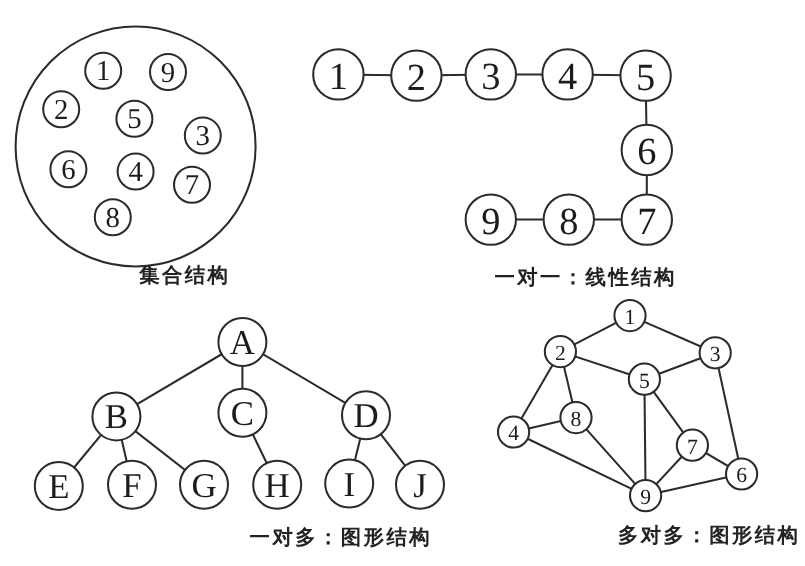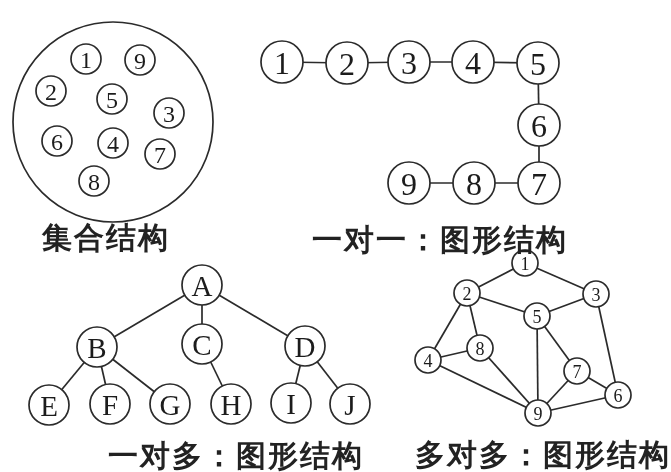--- a/index.html
+++ b/index.html
@@ -34,24 +34,25 @@
     fill: #1c1c1c;
     text-anchor: middle;
     dominant-baseline: central;
     font-family: "Liberation Serif", "DejaVu Serif", serif;
   }
   .caption {
     position: absolute;
     transform: translateX(-50%);
     white-space: nowrap;
     color: #222222;
-    font-size: 30px;
+    font-size: 17px;
     font-weight: 600;
     letter-spacing: 2px;
     font-family: Liberation Serif, serif;
+    margin-left: 48px;
   }
 </style>
 </head>
 <body>
 
 <div id="stage">
   <svg id="diagram-canvas" viewBox="0 0 671 472" xmlns="http://www.w3.org/2000/svg">
       <g>
         <circle cx="113" cy="122" r="100" class="shape"></circle>
         <circle cx="86" cy="59" r="15" class="shape node"></circle>
@@ -163,16 +164,16 @@
         <circle cx="577" cy="371" r="13" class="shape node"></circle>
         <text x="577" y="372" class="node-label" font-size="18">7</text>
         <circle cx="618" cy="395" r="13" class="shape node"></circle>
         <text x="618" y="396" class="node-label" font-size="18">6</text>
         <circle cx="538" cy="413" r="13" class="shape node"></circle>
         <text x="538" y="414" class="node-label" font-size="18">9</text>
       </g>
     </svg>
 
   <div class="caption" id="cap-set" style="left: 106px; top: 218px;">集合结构</div>
-  <div class="caption" id="cap-linear" style="left: 440px; top: 220px;">一对一：图形结构</div>
+  <div class="caption" id="cap-linear" style="left: 440px; top: 220px;">一对一：线性结构</div>
   <div class="caption" id="cap-tree" style="left: 236px; top: 436px;">一对多：图形结构</div>
   <div class="caption" id="cap-graph" style="left: 543px; top: 435px;">多对多：图形结构</div>
 </div>
 
 </body></html>

